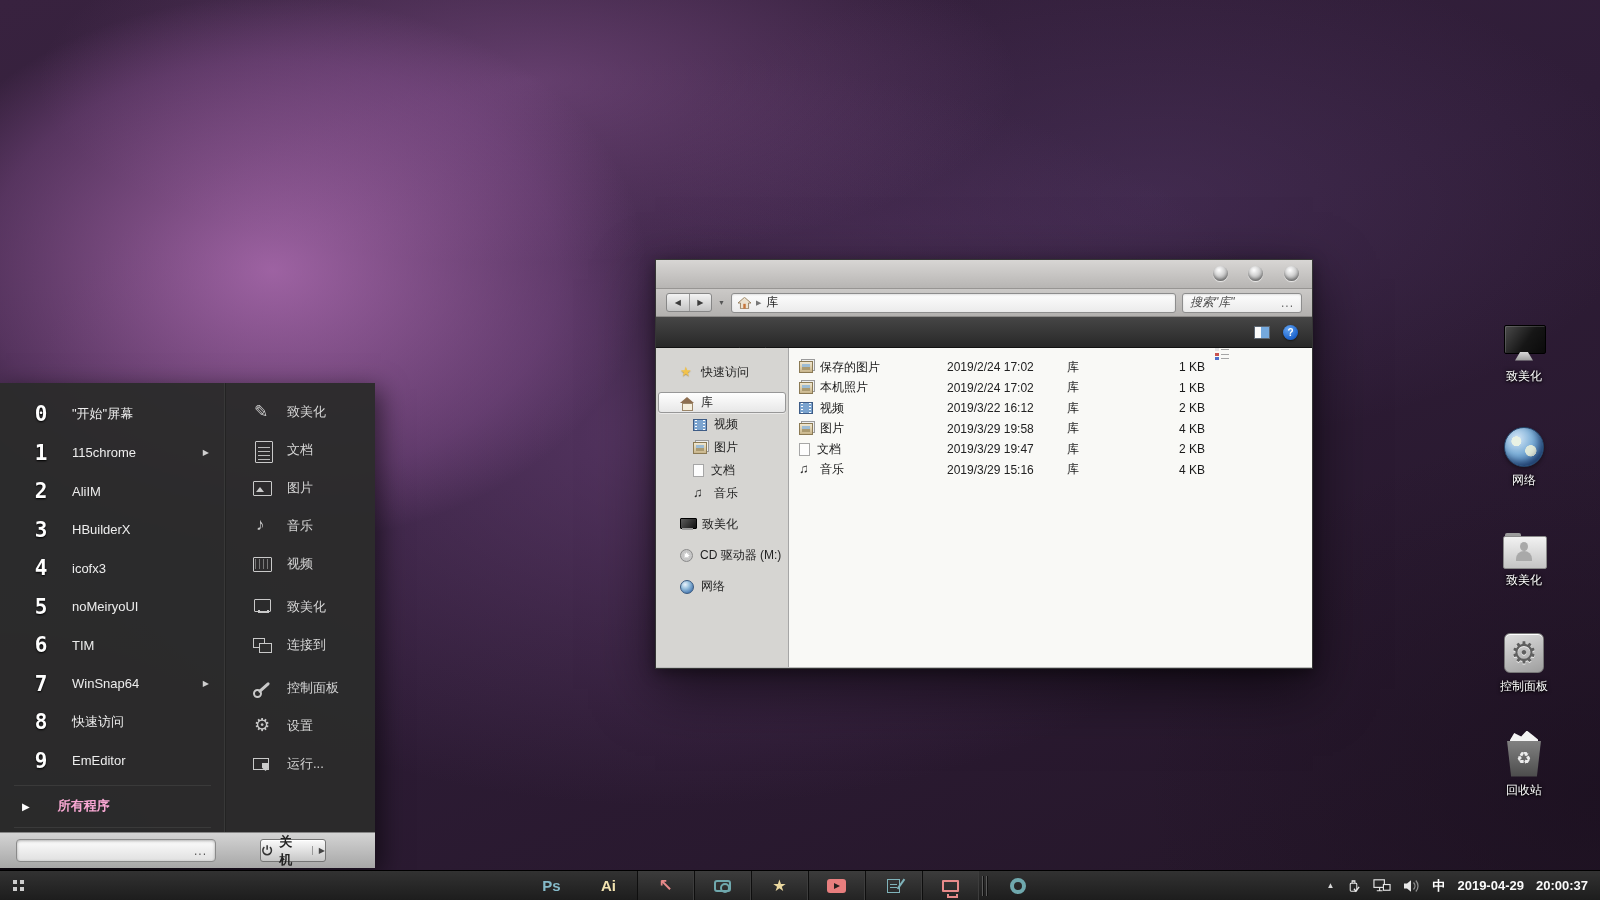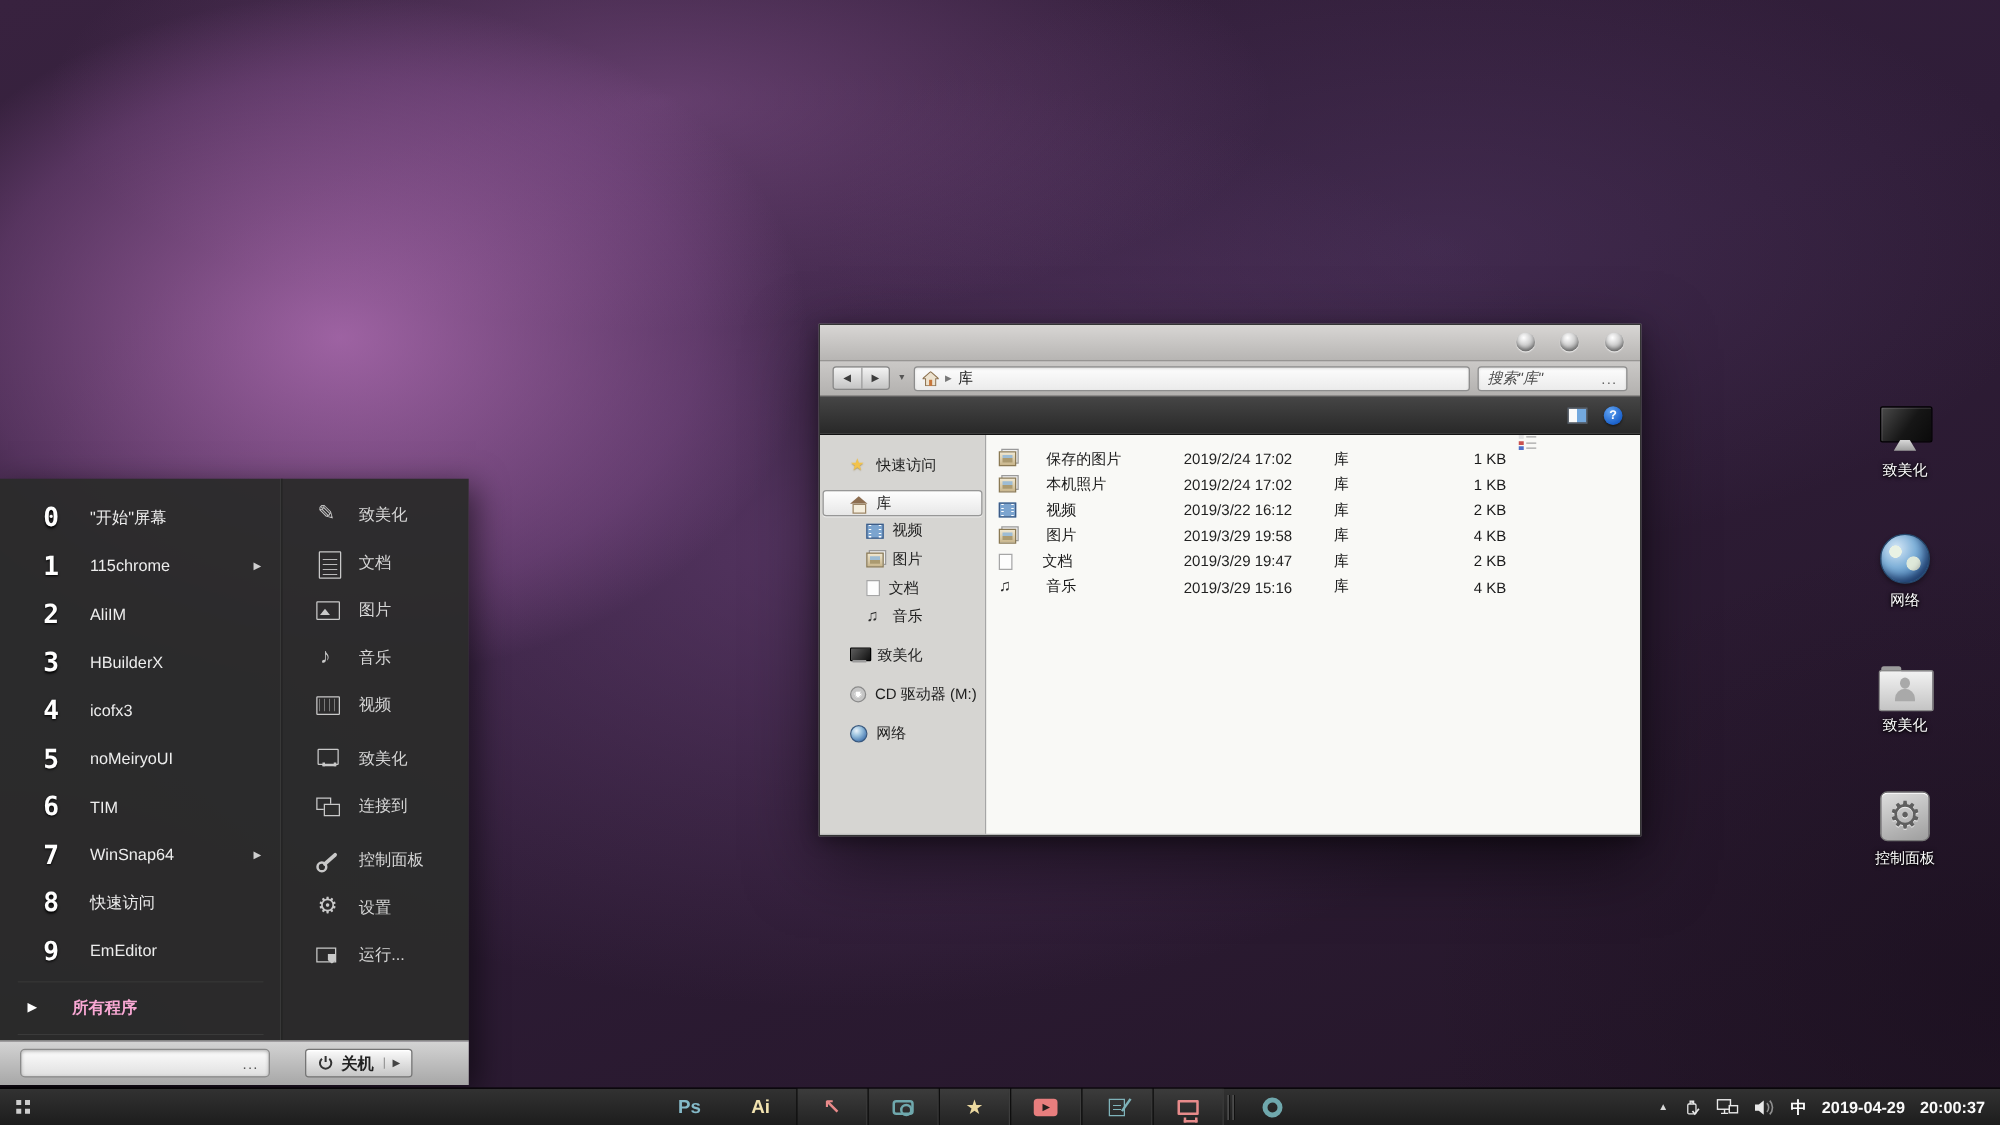--- a/index.html
+++ b/index.html
@@ -95,21 +95,21 @@
   #side-list > div:nth-of-type(8),#side-list > div:nth-of-type(9){margin-top:8px;}
   .x-main{flex:1;background:#f9f9f6;display:flex;flex-direction:column;}
   .cols{display:flex;height:22px;background:linear-gradient(#f5f4f2,#edebe7);border-bottom:1px solid #d9d6d1;
     font-size:12px;color:#333;padding-left:8px;}
   .col{position:relative;display:flex;align-items:center;padding-left:8px;border-right:1px solid #e1deda;cursor:pointer;}
   .col-name{width:142px;}.col-date{width:120px;}.col-type{width:120px;}.col-size{width:83px;}
   .col .drop{position:absolute;right:5px;font-size:6px;color:#999;}
   .col .sort{position:absolute;top:0px;left:50%;transform:translateX(-50%);font-size:6px;color:#8a8a8a;line-height:5px;}
   #file-rows{padding-top:9px;}
   .file-row{display:flex;height:20.5px;align-items:center;font-size:12px;color:#1a1a1a;padding-left:8px;cursor:pointer;}
-  .cell-name{width:142px;display:flex;align-items:center;gap:24px;padding-left:2px;}
+  .cell-name{width:142px;display:flex;align-items:center;gap:7px;padding-left:2px;}
   .cell-date{width:120px;padding-left:8px;color:#222;}
   .cell-type{width:120px;padding-left:8px;}
   .cell-size{width:72px;text-align:left;}
 
   
   .fi{width:14px;height:12px;position:relative;flex:none;}
   .fi-pictures{background:linear-gradient(#f0e7d0,#c9b68c);border:1px solid #8b7a54;box-shadow:2px -2px 0 -1px #efefef,2px -2px 0 0 #9a9a9a;}
   .fi-pictures::after{content:"";position:absolute;inset:2px;background:linear-gradient(#9dbcd4 0 45%,#ab9a70 45%);}
   .fi-film{background:#7ba4cf;border:1px solid #3e5c86;}
   .fi-film::before{content:"";position:absolute;left:1px;top:0;bottom:0;width:2px;
@@ -167,21 +167,21 @@
   .mi-wrench::after{content:"";position:absolute;left:1px;top:10px;width:5px;height:5px;border:2px solid #c9c9c9;border-radius:50%;}
   .mi-gear::before{content:"⚙";position:absolute;left:2px;top:-3px;font-size:18px;color:#c9c9c9;}
   .mi-run::before{content:"";position:absolute;left:1px;top:3px;width:14px;height:10px;border:1px solid #c9c9c9;}
   .mi-run::after{content:"";position:absolute;left:10px;top:8px;width:7px;height:8px;background:#c9c9c9;
     clip-path:polygon(0 0,100% 0,100% 60%,50% 100%,0 60%);}
   .sm-bottombar{height:36px;background:linear-gradient(#d4d4d4,#a7a7a7);border-top:1px solid #868686;
     display:flex;align-items:center;padding:0 16px;}
   .sm-search{width:200px;height:23px;border:1px solid #8a8a8a;border-radius:4px;background:linear-gradient(#fcfcfc,#e0e0e0);
     box-shadow:inset 0 1px 3px rgba(0,0,0,.3);display:flex;align-items:center;justify-content:flex-end;
     padding:0 8px;color:#555;font-size:12px;letter-spacing:1px;cursor:text;}
-  .sm-shutdown{margin-left:28px;width:86px;height:23px;border:1px solid #757575;border-radius:3px;
+  .sm-shutdown{margin-left:44px;width:66px;height:23px;border:1px solid #757575;border-radius:3px;
     background:linear-gradient(#fbfbfb,#c6c6c6);display:flex;align-items:center;justify-content:center;gap:6px;
     font-size:13px;font-weight:bold;color:#222;cursor:pointer;box-shadow:inset 0 1px 0 #fff;}
   .sm-shutdown .sd-arrow{font-size:8px;color:#444;border-left:1px solid #9a9a9a;padding-left:6px;margin-left:2px;}
 
   
   #taskbar{position:absolute;left:0;bottom:0;width:1600px;height:30px;
     background:linear-gradient(#323232,#1d1d1d);border-top:1px solid #000;display:flex;align-items:center;}
   .start-btn{width:38px;height:100%;display:flex;align-items:center;justify-content:center;cursor:pointer;}
   .start-grid{width:12px;height:12px;display:grid;grid-template-columns:4px 4px;grid-template-rows:4px 4px;gap:3px;}
   .start-grid span{background:#cdcdcd;}
@@ -238,20 +238,24 @@
         <span class="d-label">致美化</span>
       </div>
 
       <div class="d-block">
         <span class="dicon di-gear">
           <span class="silhouette"></span>
         </span>
         <span class="d-label">控制面板</span>
       </div>
 
+      <div class="d-block">
+        <span class="dicon di-recycle-bin"><span class="silhouette"></span></span>
+        <span class="d-label">回收站</span>
+      </div>
     </div>
 
   <div id="explorer">
     <div class="x-title">
       <span class="orb" style="left:557px"></span>
       <span class="orb" style="left:592px"></span>
       <span class="orb" style="left:628px"></span>
     </div>
     <div class="x-address">
       <div class="nav-pill">

